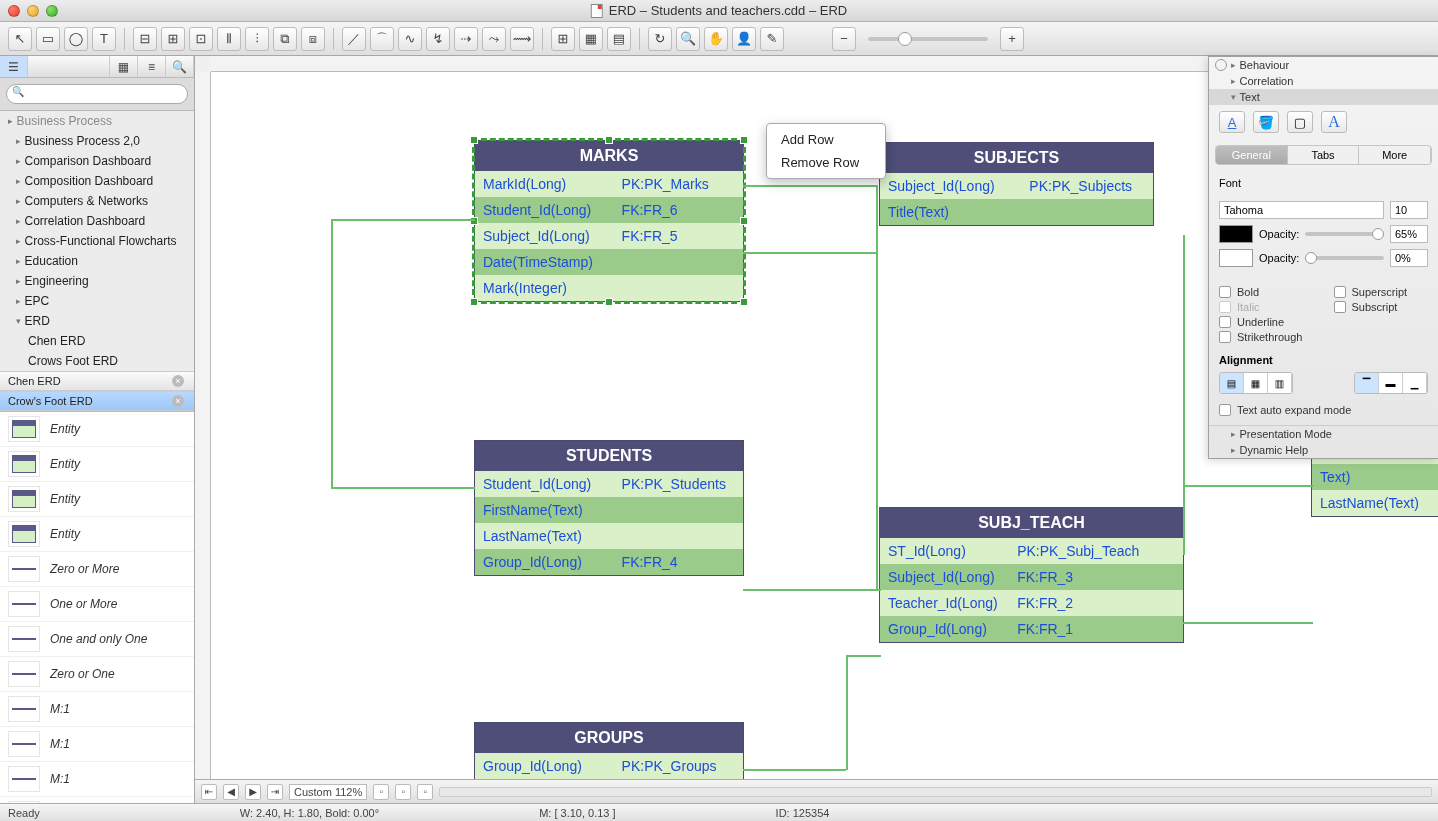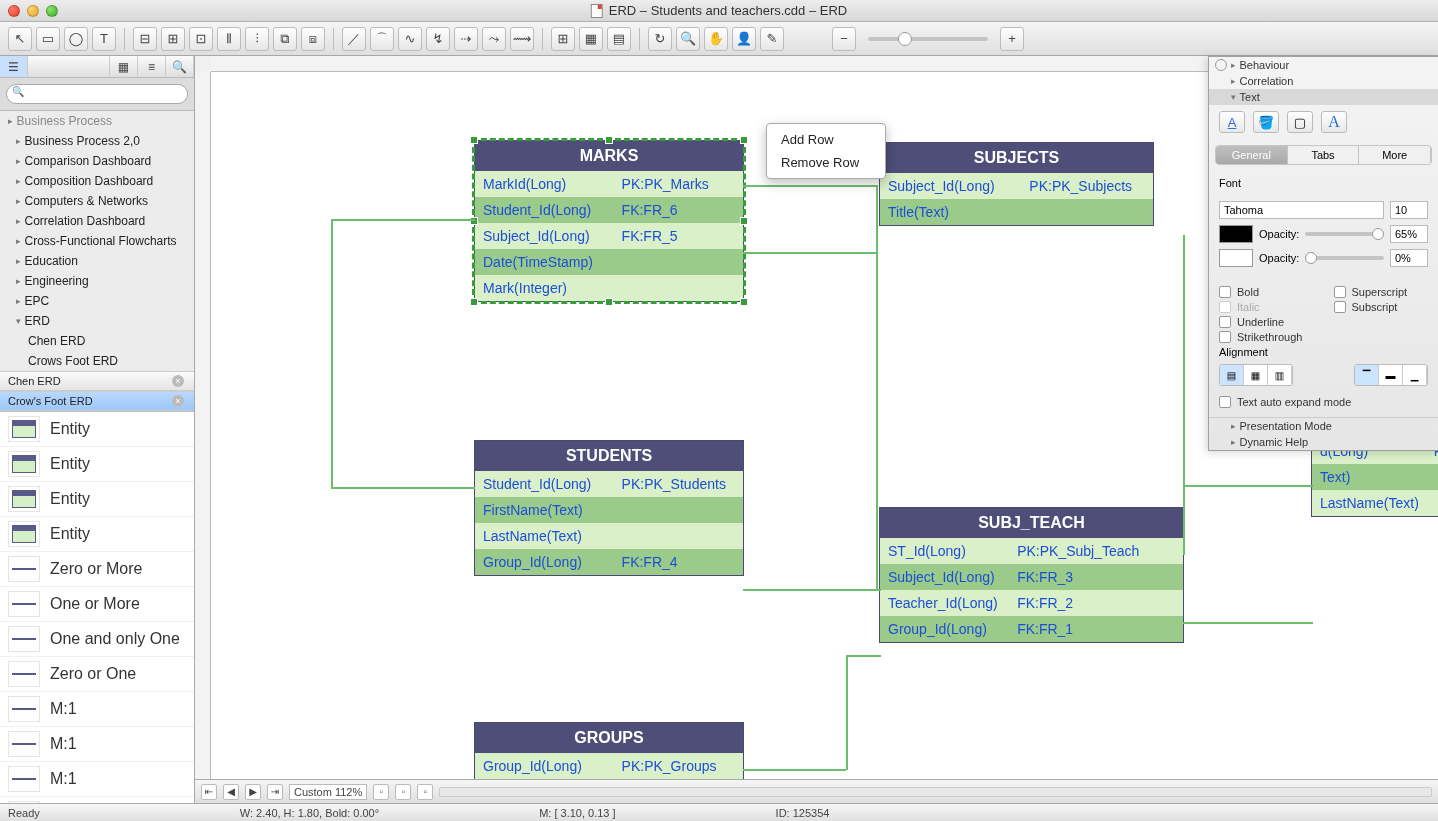--- a/index.html
+++ b/index.html
@@ -34,21 +34,21 @@
 
 .tree { background:#ececec; overflow:hidden;}
 .tree-item { padding:3px 6px 3px 16px; font-size:12px; color:#222; display:flex; align-items:center; gap:4px; cursor:default; }
 .tree-item.sub { padding-left:28px; }
 .tree-item.hdr { background:linear-gradient(#fbfbfb,#e4e4e4); border-top:1px solid #ccc;border-bottom:1px solid #ccc; font-size:11px; padding-left:8px; display:flex; justify-content:space-between;}
 .tree-item.sel { background: linear-gradient(#b8d8ff,#9ec8f7);}
 .disc { color:#777; font-size:9px;}
 .closebtn{width:12px;height:12px;border-radius:50%;background:#bbb;color:#fff;font-size:9px;display:flex;align-items:center;justify-content:center;margin-right:4px;}
 
 .stencil { background:#fff; flex:1; overflow:auto; border-top: 1px solid #bbb;}
-.stencil-row { display:flex; align-items:center; padding:4px 8px; gap:10px; font-size:16px; color:#333; border-bottom:1px solid #f0f0f0;}
+.stencil-row { display:flex; align-items:center; padding:4px 8px; gap:10px; font-size:12px; color:#333; border-bottom:1px solid #f0f0f0;font-style:italic;}
 .st-shape { width:32px; height:26px; border:1px solid #e5e5e5; background:#fff; display:flex; align-items:center; justify-content:center;}
 .st-shape .tbl { width:24px; height:18px; border:1px solid #5a5a88; }
 .st-shape .tbl.hdr{background:linear-gradient(#5a5a88 0 33%,#d5f0c5 33% 100%);}
 .st-shape .rel { width:24px; height:2px; background:#5a5a88; position:relative;}
 
 
 .canvas-wrap { flex:1; position:relative; background:#f0f0f0;}
 .ruler-h{position:absolute;top:0;left:16px;right:0;height:16px;background:#f3f3f3;border-bottom:1px solid #bbb;}
 .ruler-v{position:absolute;top:16px;left:0;width:16px;bottom:16px;background:#f3f3f3;border-right:1px solid #bbb;}
 .zoom-bar{position:absolute;bottom:0;left:0;right:0;height:24px;background:linear-gradient(#f5f5f5,#dfdfdf);border-top:1px solid #aaa;display:flex;align-items:center;gap:6px;padding:0 6px;font-size:11px;color:#444;}
@@ -515,21 +515,21 @@
         <div class="chk">
             <span class="chkbox"></span>
             <span>Superscript</span>
           </div>
         <div class="chk">
             <span class="chkbox"></span>
             <span>Subscript</span>
           </div>
       </div>
     </div>
-    <div style="font-weight:normal;">Alignment</div>
+    <div style="font-weight:bold;margin-top:8px">Alignment</div>
     <div class="rp-row">
       <div class="align-group">
         <div class="active">▤</div>
         <div>▦</div>
         <div>▥</div>
       </div>
       <div style="flex:1"></div>
       <div class="align-group">
         <div class="active">▔</div>
         <div>▬</div>

